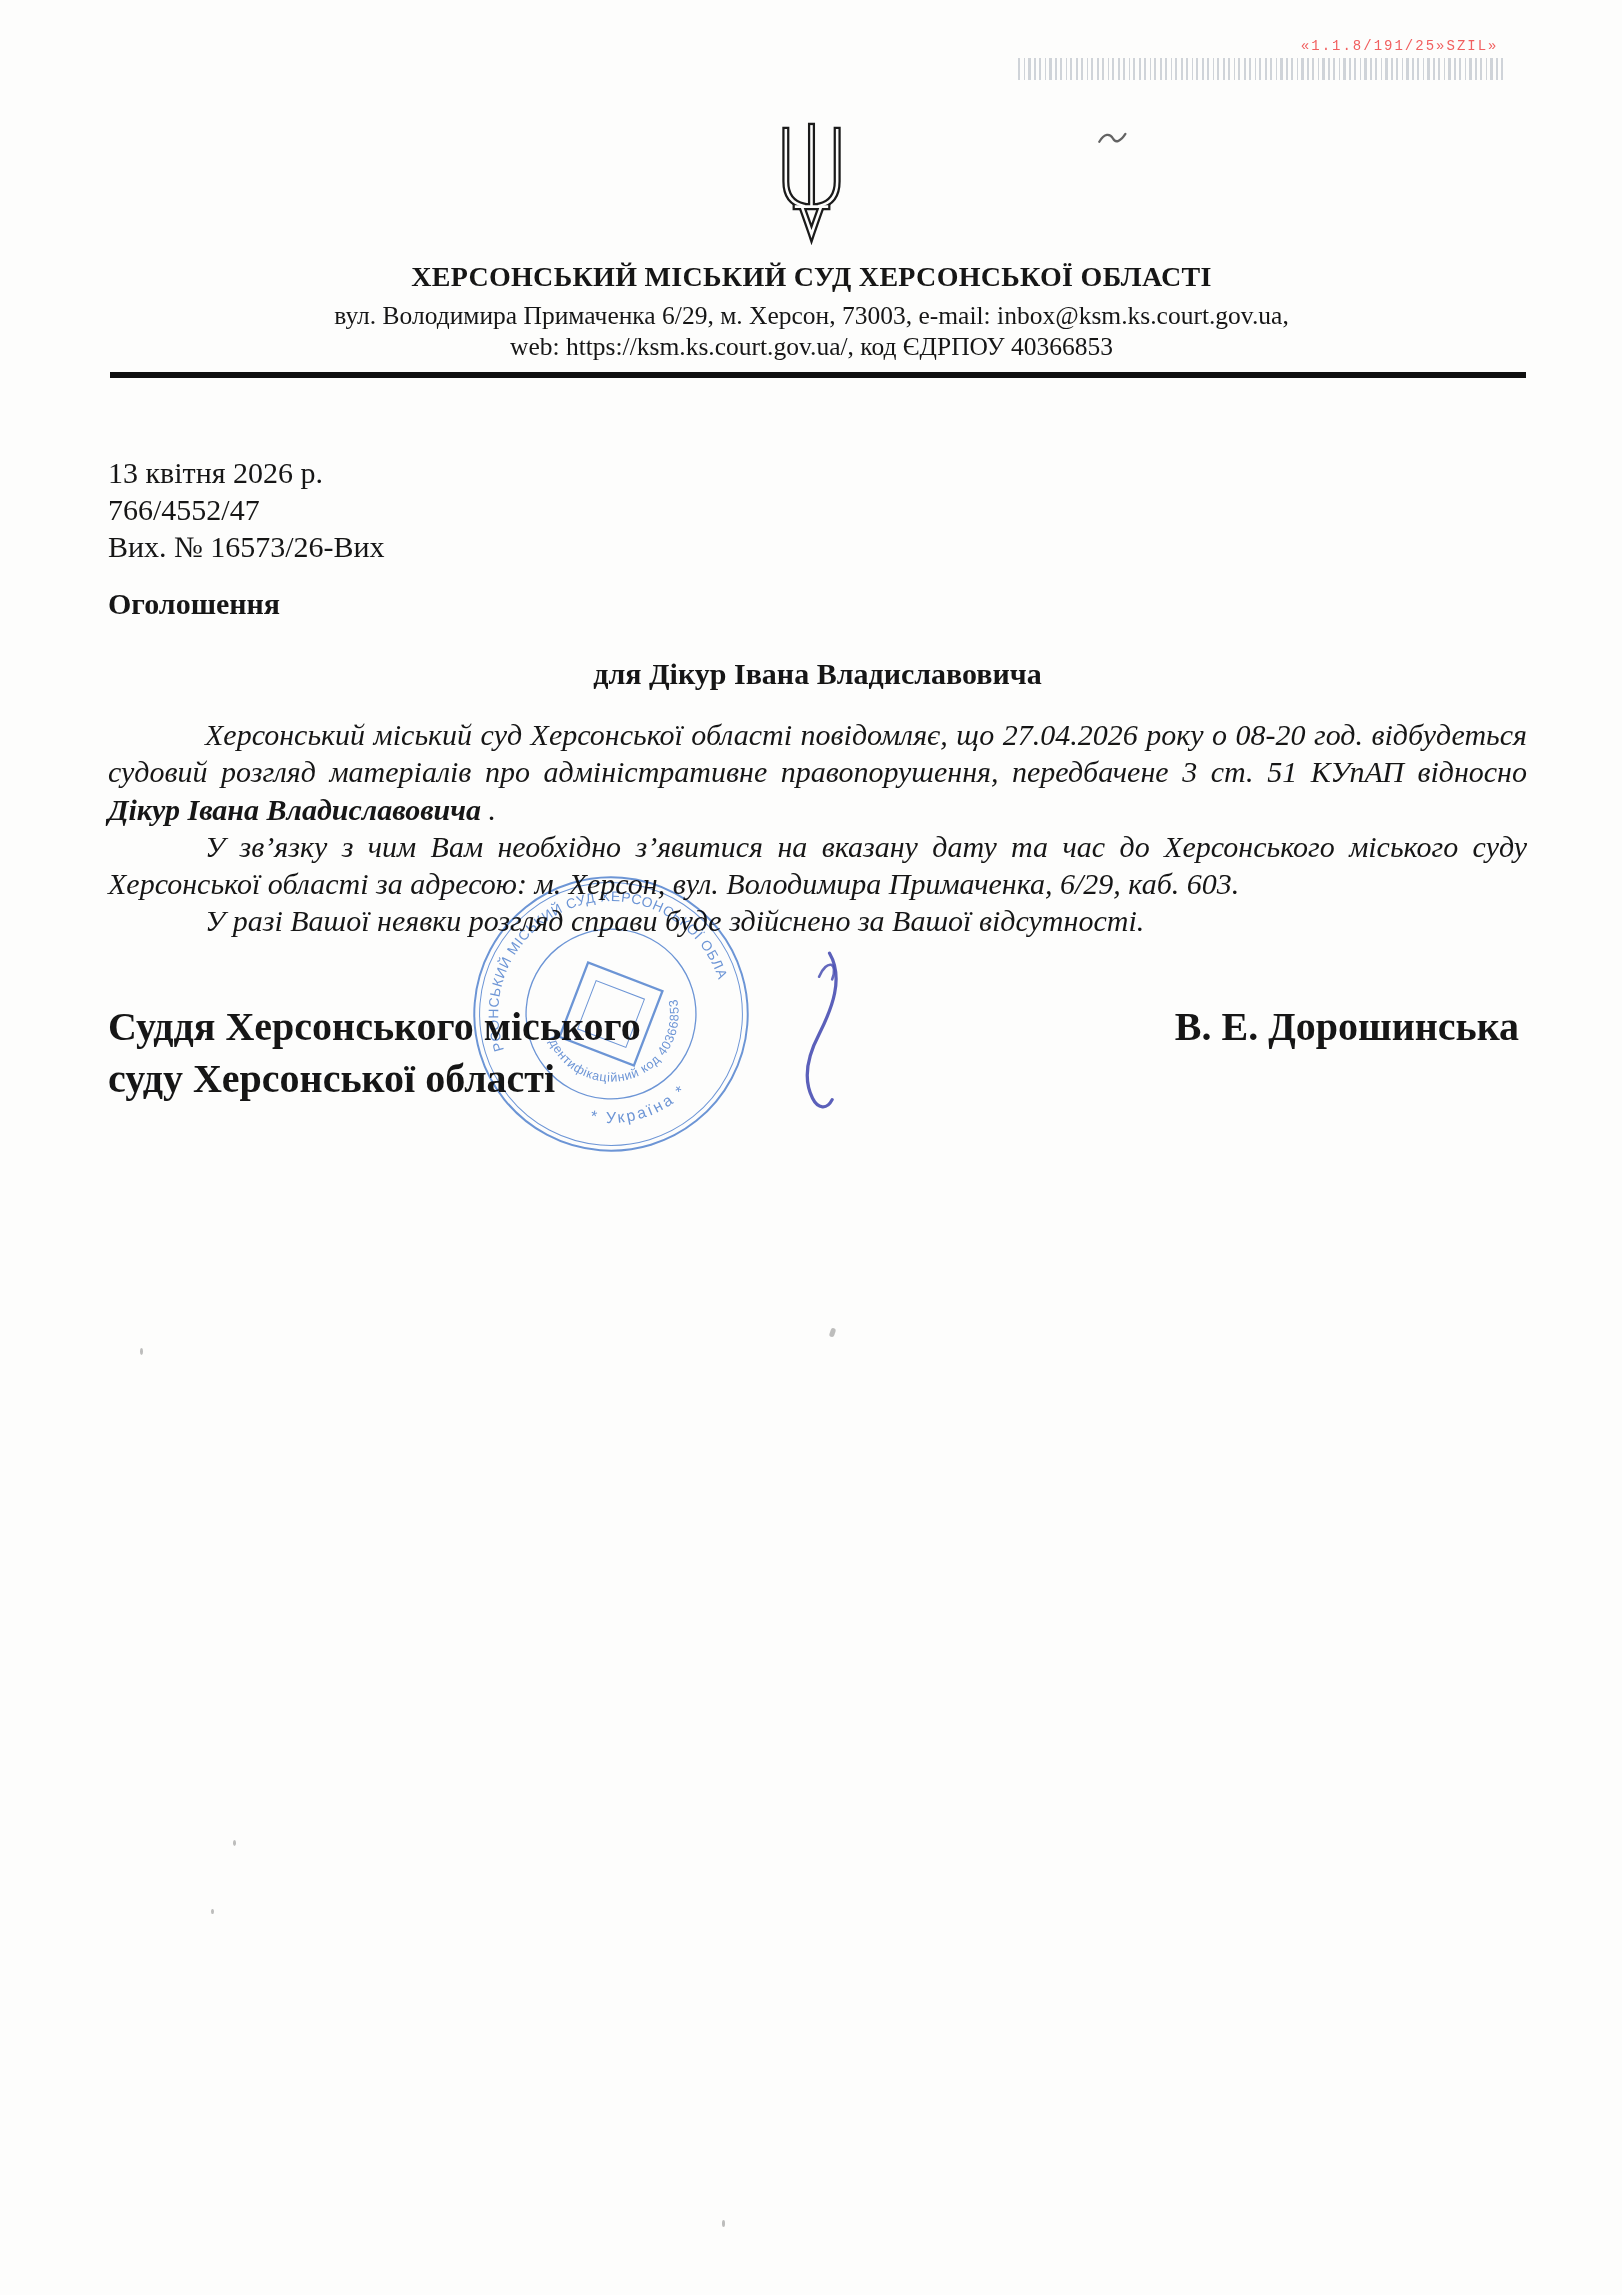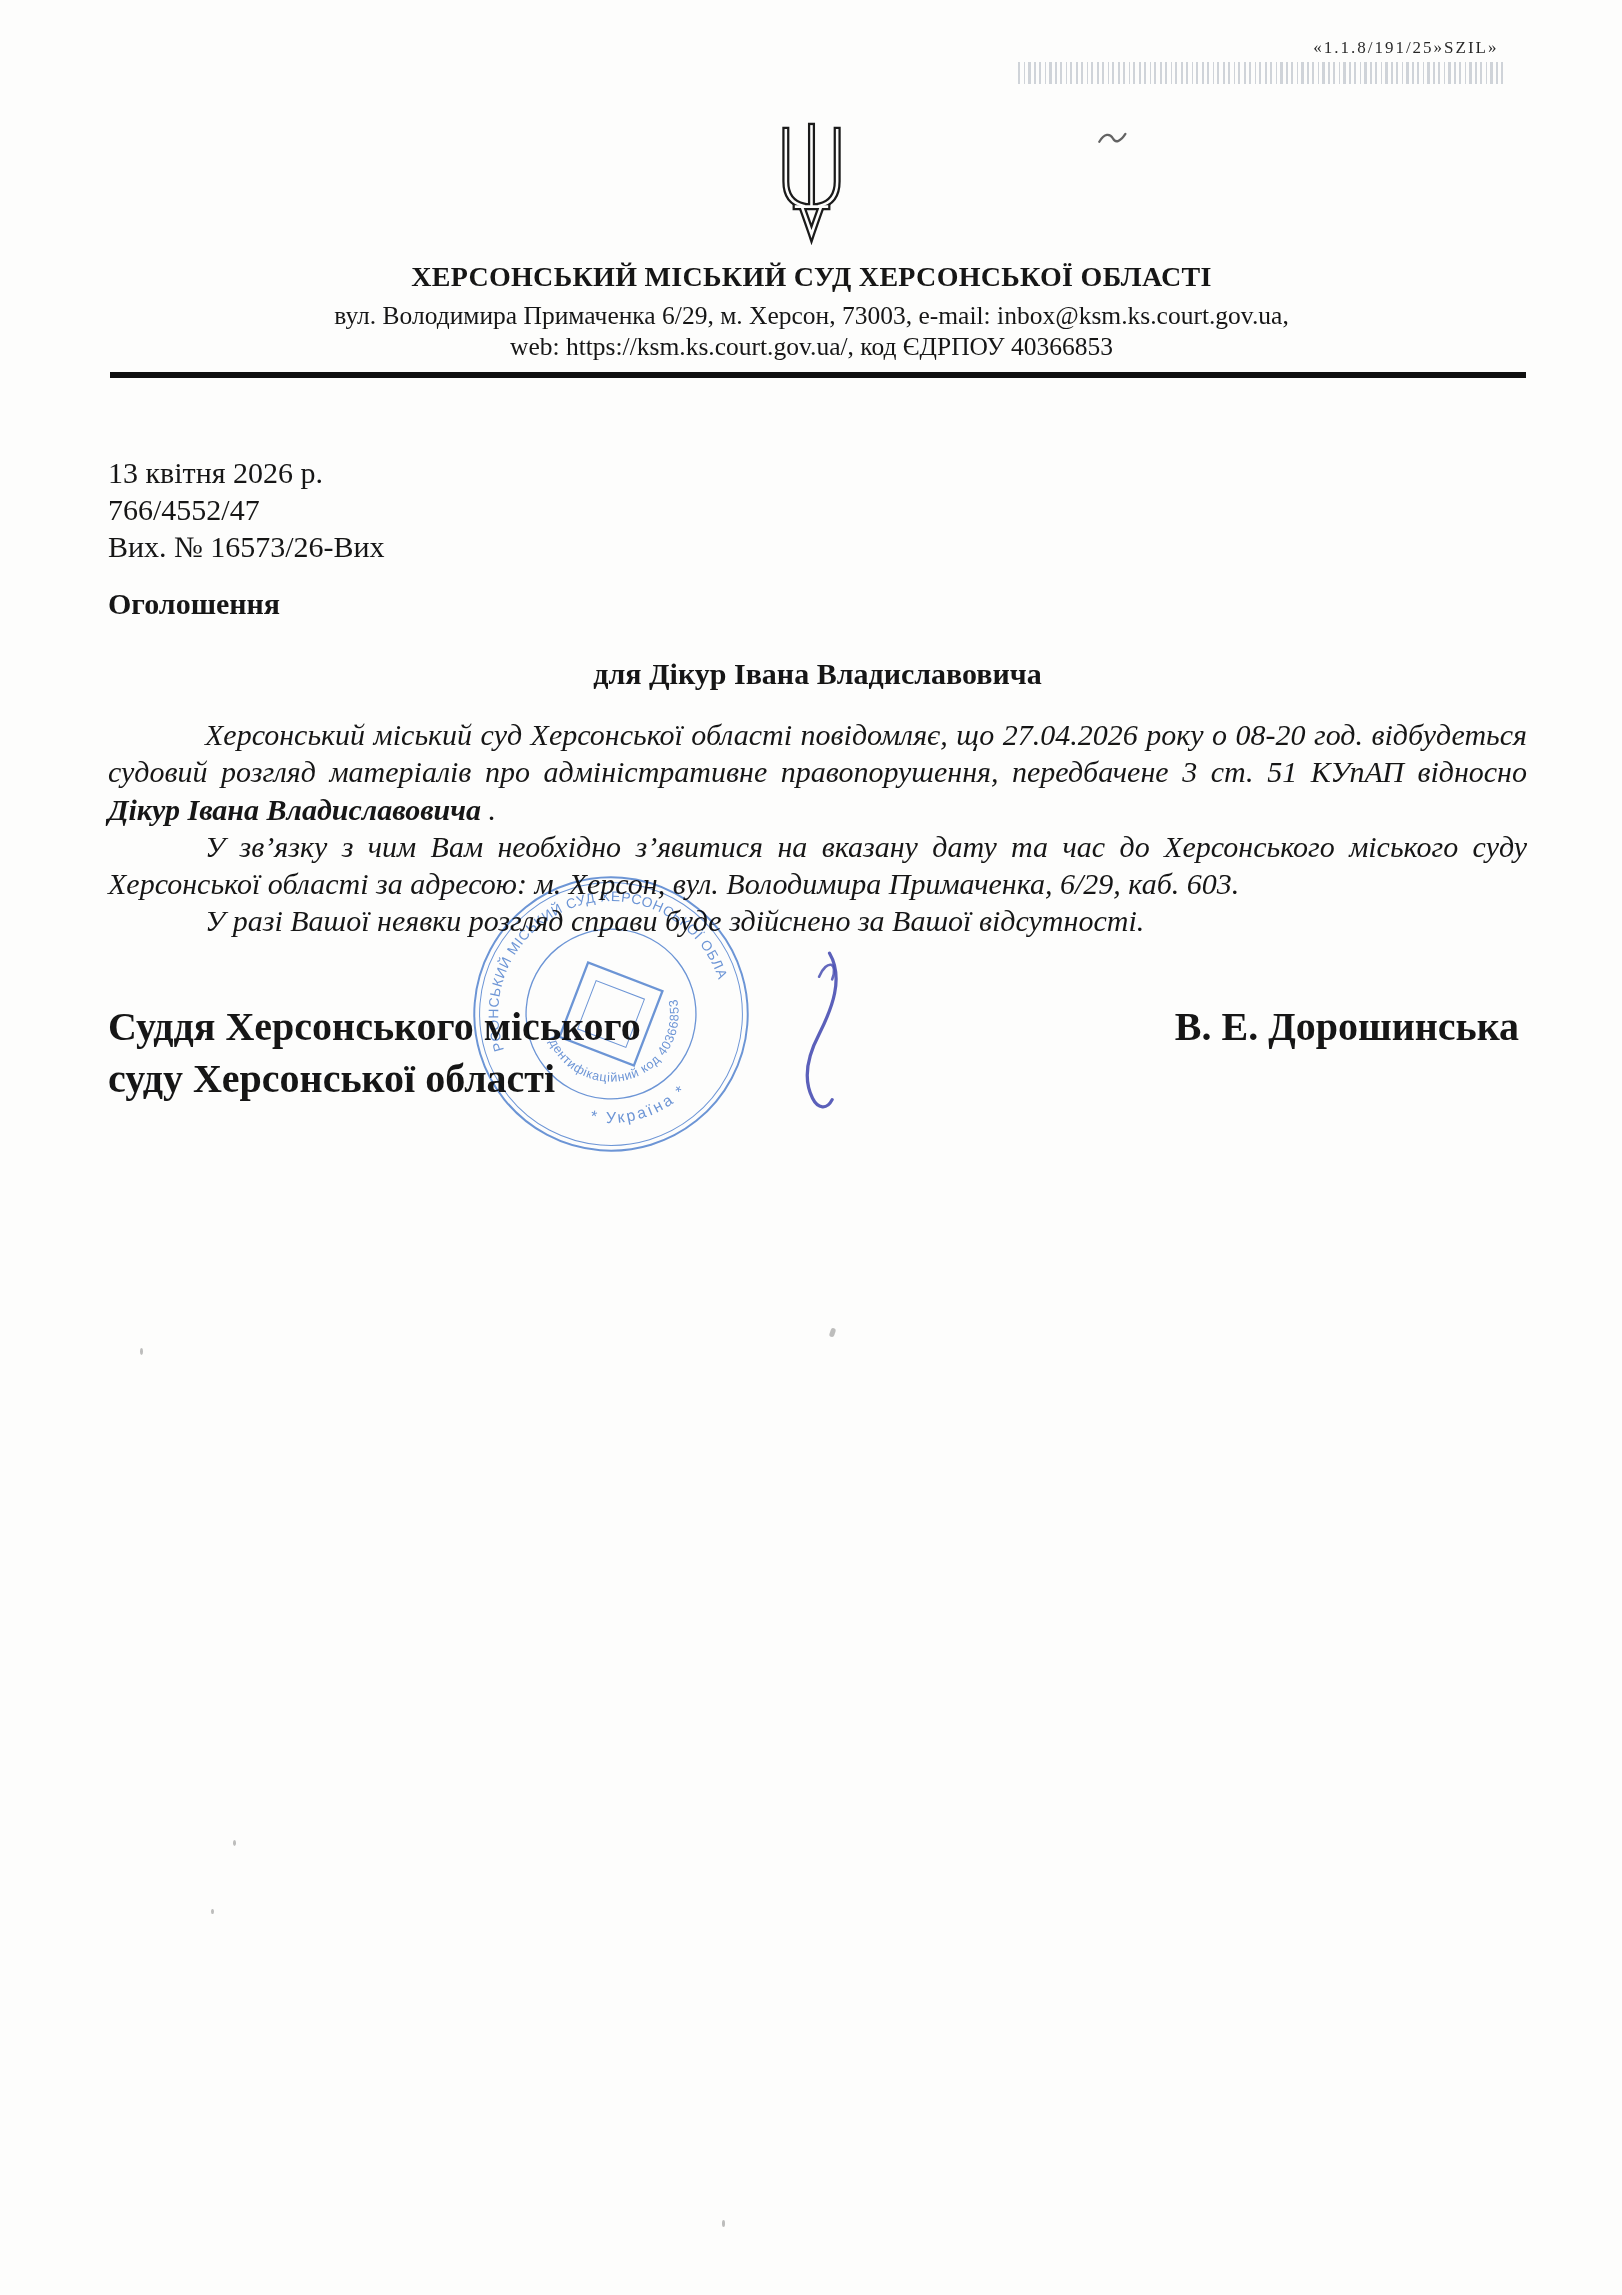--- a/index.html
+++ b/index.html
@@ -8,21 +8,21 @@
     width:1623px;height:2295px;
     background:#fdfdfc;
     font-family:"Liberation Serif","DejaVu Serif",serif;
     color:#161616;
     overflow:hidden;
   }
 
   
   .artifact-code{position:absolute;top:38px;left:1018px;width:487px;text-align:right;}
   .artifact-code-text{
-    font-family:Liberation Serif, serif;font-size:17px;color:#000000;
+    font-family:Liberation Mono, monospace;font-size:14px;color:#ef4444;
     opacity:.85;letter-spacing:2px;padding-right:6.5px;
   }
   .barcode{
     margin-top:3.9px;height:22px;
     background:repeating-linear-gradient(90deg,#909aa8 0 2px,rgba(0,0,0,0) 2px 5.9px,#909aa8 5.9px 7.2px,rgba(0,0,0,0) 7.2px 10.5px);
     opacity:.42;
   }
   .pen-mark{position:absolute;left:1098px;top:130px;}
   .speck{position:absolute;background:#6f6f6f;border-radius:50%;opacity:.45;}
 

